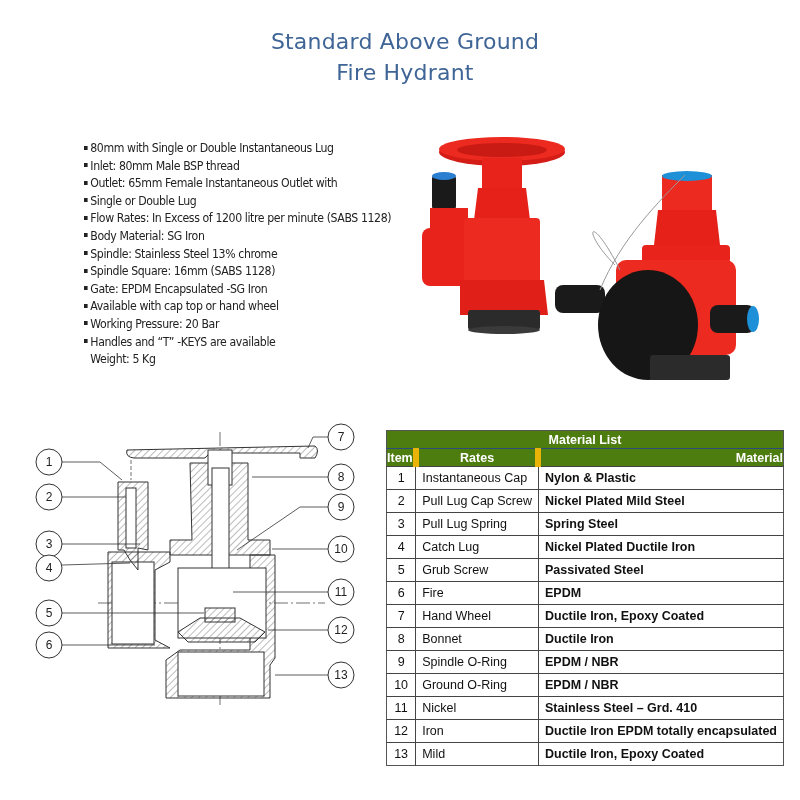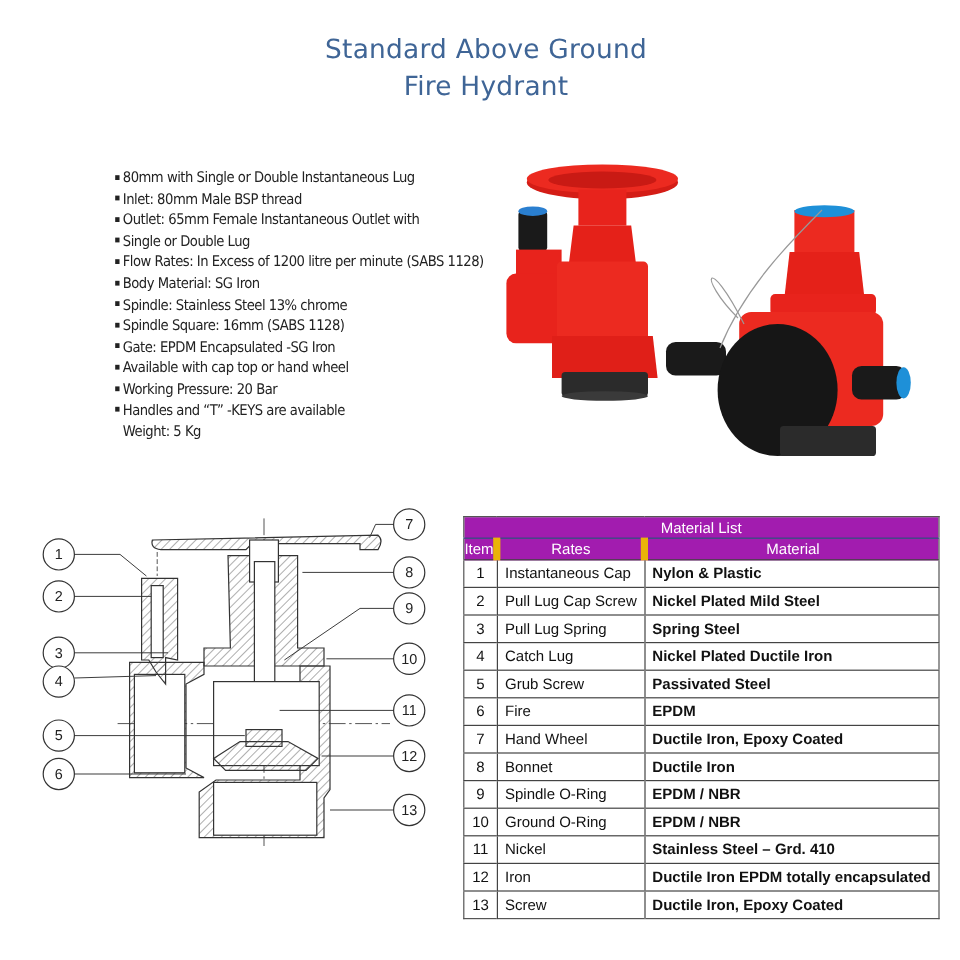--- a/index.html
+++ b/index.html
@@ -6,41 +6,41 @@
   html, body { width: 800px; height: 800px; background: #ffffff; overflow: hidden; }
   body { position: relative; font-family: "Liberation Sans", sans-serif; color: #222; }
 
   .title {
     position: absolute; left: 0; top: 26px; width: 810px; text-align: center;
     color: #3f6596; font-family: "DejaVu Sans", sans-serif; font-size: 22px; line-height: 31px;
     letter-spacing: 0.2px;
   }
   .title div { display: block; }
 
-  .specs { position: absolute; left: 96px; top: 140px; width: 340px; }
+  .specs { position: absolute; left: 84px; top: 140px; width: 340px; }
   .specs li {
     list-style: none; font-family: "DejaVu Sans", sans-serif; font-size: 12.2px; line-height: 17.6px;
     color: #222; white-space: nowrap; letter-spacing: -0.45px; transform: scaleX(0.9); transform-origin: left center;
   }
   .specs li .bullet { display: inline-block; width: 4px; height: 4px; background: #222; margin-right: 3px; vertical-align: middle; position: relative; top: -1px; }
   .specs li.no-bullet { padding-left: 7px; }
 
   .photo { position: absolute; left: 420px; top: 120px; width: 345px; height: 270px; }
 
   .diagram { position: absolute; left: 30px; top: 420px; width: 340px; height: 290px; }
 
   table.materials {
     position: absolute; left: 386px; top: 430px; width: 368px; border-collapse: collapse;
     font-family: "Liberation Sans", sans-serif; font-size: 12.5px; color: #111;
     border: 1px solid #555;
   }
-  table.materials th { background: #a21caf; color: #fff; font-weight: normal; height: 18px; font-size: 12.5px; padding: 0; }
+  table.materials th { background: #4d7c0f; color: #fff; font-weight: bold; height: 18px; font-size: 12.5px; padding: 0; }
   table.materials th.caption { border-bottom: 1px solid #2c4c7a; }
   table.materials th.colh { border-right: 6px solid #eab308; }
-  table.materials th.colh:last-child { border-right: none; }
+  table.materials th.colh:last-child { border-right: none; text-align: right; }
   table.materials td { height: 18px; border-top: 1px solid #444; border-right: 1px solid #444; padding: 4px 6px; white-space: nowrap; }
   table.materials td.item { text-align: center; width: 38px; padding: 0; }
   table.materials td.part { width: 116px; }
   table.materials td:last-child { border-right: none; font-weight: bold; }
 </style>
 </head>
 <body>
 
 <div class="title">
   <div>Standard Above Ground</div>
@@ -267,17 +267,17 @@
         <td class="part">Nickel</td>
         <td>Stainless Steel – Grd. 410</td>
       </tr>
     <tr>
         <td class="item">12</td>
         <td class="part">Iron</td>
         <td>Ductile Iron EPDM totally encapsulated</td>
       </tr>
     <tr>
         <td class="item">13</td>
-        <td class="part">Screw</td>
+        <td class="part">Mild</td>
         <td>Ductile Iron, Epoxy Coated</td>
       </tr>
   </tbody>
 </table>
 
 </body></html>

